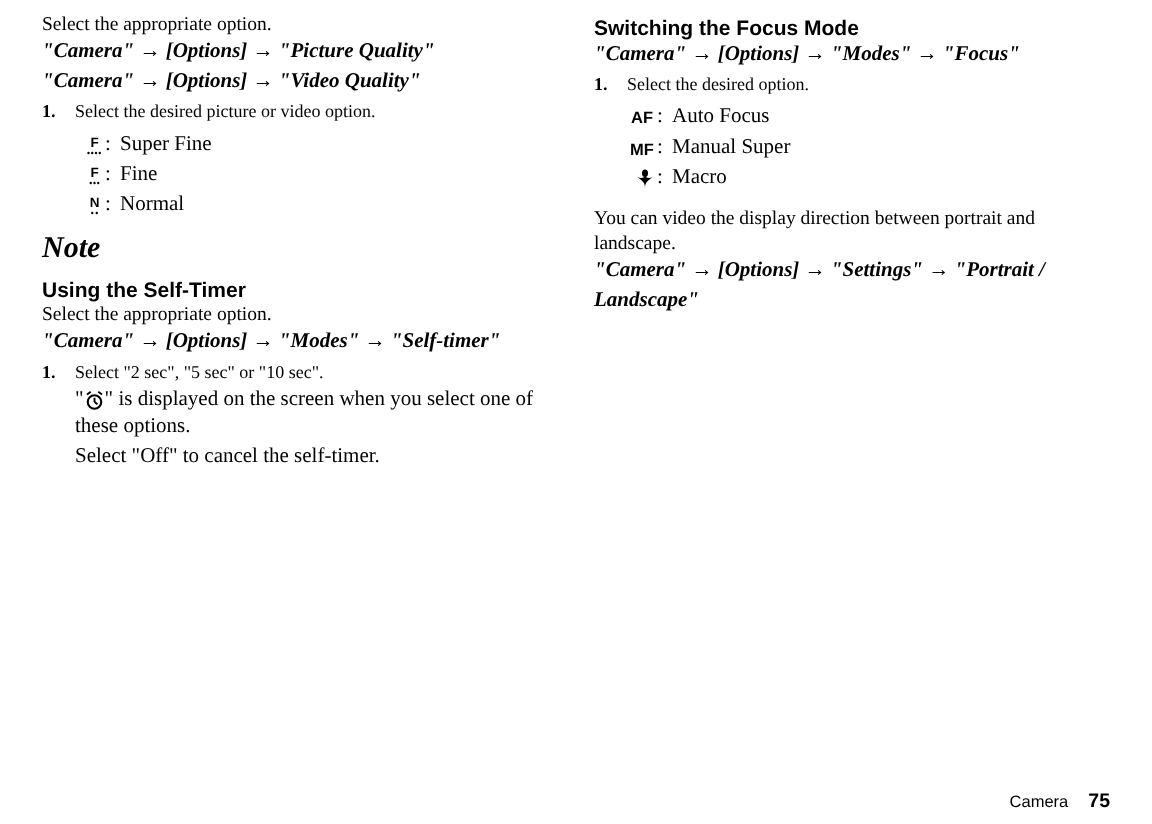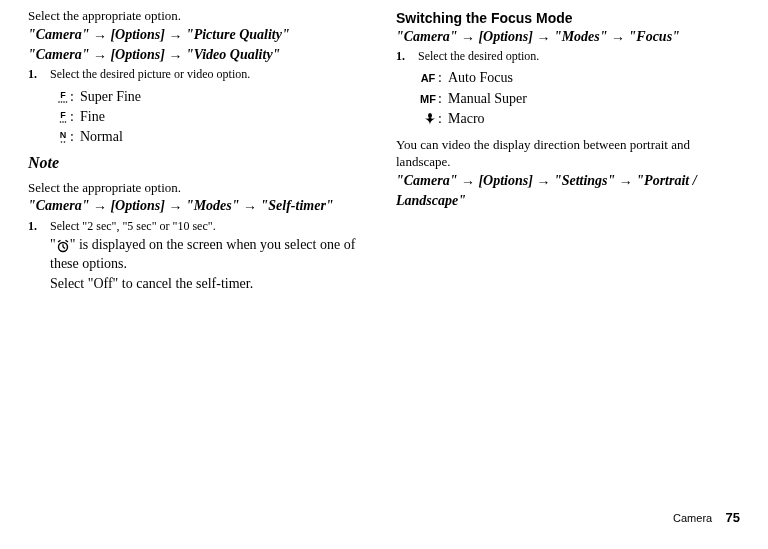--- a/index.html
+++ b/index.html
@@ -71,40 +71,40 @@
     justify-content: flex-end;
     font-weight: bold;
     font-family: Arial, sans-serif;
     font-size: 11px;
   }
   .icon-row .colon { width: 10px; }
   .icon-row .label { }
   .note-lbl {
     font-style: italic;
     font-weight: bold;
-    font-size: 16px;
+    font-size: 20px;
     margin-top: 6px;
   }
   .note-body {
     font-style: italic;
     font-size: 14px;
     line-height: 1.3;
     margin-left: 10px;
     text-indent: -10px;
   }
   .sub-note {
     font-size: 14px;
     line-height: 1.3;
     margin-left: 22px;
     margin-top: 2px;
   }
   .section { margin-bottom: 8px; }
   .footer {
     position: absolute;
-    bottom: 24px;
+    bottom: 8px;
     right: 28px;
     font-family: Arial, Helvetica, sans-serif;
     font-size: 12px;
     font-weight: bold;
     margin-left: 10px;
   }
   .footer .section-name {
     font-weight: normal;
     font-size: 11px;
     margin-right: 10px;
@@ -166,20 +166,21 @@
               </svg>
           </span>
           <span class="colon">:</span>
           <span class="label">Normal</span>
         </div>
       </div>
       <div class="note-lbl">Note</div>
     </div>
 
     <div class="section">
+      <div class="heading">Using the Self-Timer</div>
       <div class="body-text">Select the appropriate option.</div>
       <div class="path">"Camera" → [Options] → "Modes" → "Self-timer"</div>
       <ol class="steps">
         <li>Select "2 sec", "5 sec" or "10 sec".</li>
       </ol>
       <div class="sub-note">
         <span>"</span><span class="timer-glyph"><svg class="glyph" width="14" height="14" viewBox="0 0 14 14">
               <circle cx="7" cy="8" r="4.5" fill="none" stroke="#000" stroke-width="1.4"></circle>
               <line x1="7" y1="8" x2="7" y2="5.2" stroke="#000" stroke-width="1.3"></line>
               <line x1="7" y1="8" x2="9" y2="9.5" stroke="#000" stroke-width="1.3"></line>

